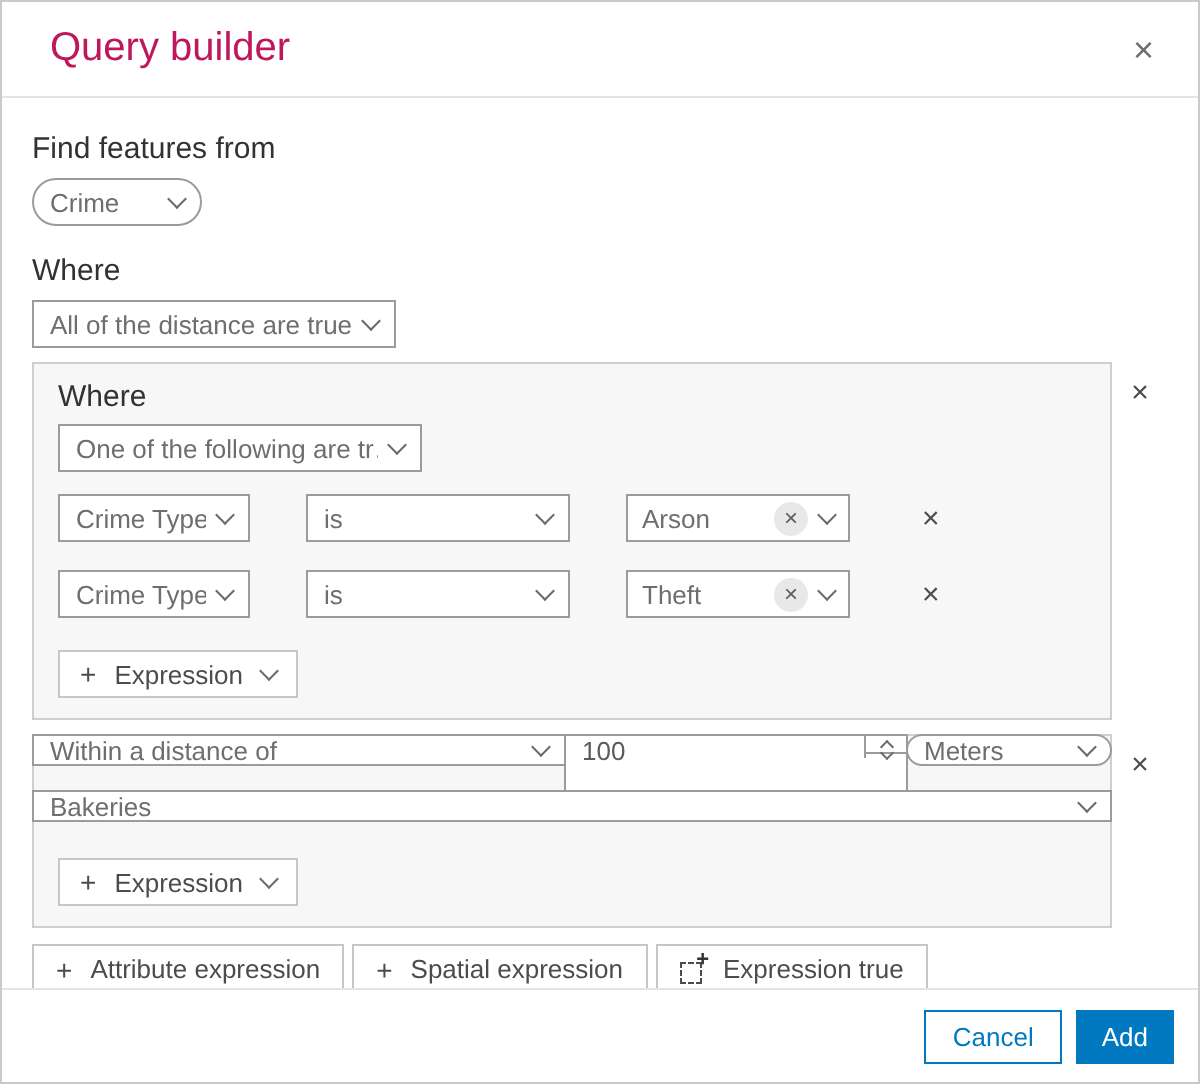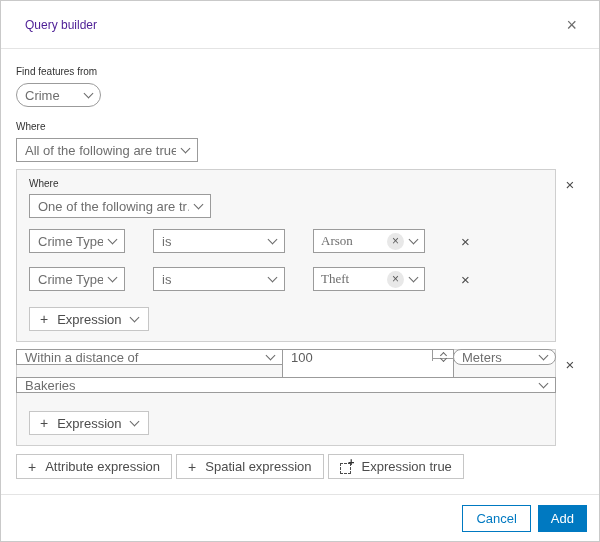--- a/index.html
+++ b/index.html
@@ -3,26 +3,26 @@
 <meta charset="utf-8">
 <style>
   * { box-sizing: border-box; margin: 0; padding: 0; }
   html, body { width: 600px; height: 542px; overflow: hidden; background: #fff; }
   body { font-family: "Liberation Sans", "DejaVu Sans", sans-serif; font-size: 13px; color: #323232; }
 
   .dialog { position: relative; width: 600px; height: 542px; border: 1px solid #c9c9c9; background: #fff; }
 
   
   .header { height: 48px; border-bottom: 1px solid #e4e4e4; display: flex; align-items: center; padding: 0 18px 0 24px; }
-  .title { font-size: 12px; color: #4c1d95; }
+  .title { font-size: 20px; color: #be185d; }
   .close-btn { margin-left: auto; background: none; border: none; cursor: pointer; font-size: 18px; color: #6e6e6e; line-height: 1; padding: 2px 4px; font-family: inherit; }
 
   
   .body { padding: 17px 15px 0 15px; }
-  .lbl { font-size: 10px; color: #323232; margin-bottom: 6px; }
+  .lbl { font-size: 15px; color: #323232; margin-bottom: 6px; }
   .lbl-mt { margin-top: 14px; }
 
   
   .sel { height: 24px; background: #fff; border: 1px solid #9b9b9b; display: flex; align-items: center;
          padding: 0 8px; color: #6e6e6e; cursor: pointer; }
   .sel .sel-label { flex: 1; white-space: nowrap; overflow: hidden; }
   .chev { width: 7px; height: 7px; border-right: 1.4px solid #6a6a6a; border-bottom: 1.4px solid #6a6a6a;
           transform: rotate(45deg); flex: none; margin-top: -3px; margin-left: 6px; }
   .chev-up { transform: rotate(-135deg); margin-top: 3px; }
 
@@ -37,21 +37,21 @@
 
   .g1-inner { padding: 6px 12px 10px 12px; }
   .g1-where { margin-top: 2px; margin-bottom: 5px; }
   .sel-g1-op { width: 182px; margin-top: 2px; }
 
   .expr-row { display: flex; align-items: center; margin-top: 14px; gap: 24px; }
   .expr-row.first { margin-top: 11px; }
   .sel-field { width: 96px; margin-right: 4px; }
   .sel-op { width: 132px; margin-right: 4px; }
   .combo { width: 112px; height: 24px; background: #fff; border: 1px solid #9b9b9b; display: flex; align-items: center; padding: 0 7px; color: #6e6e6e; cursor: pointer; }
-  .combo .combo-label { flex: 1; white-space: nowrap; overflow: hidden; font-family: Liberation Serif, serif; }
+  .combo .combo-label { flex: 1; white-space: nowrap; overflow: hidden; }
   .chip-x { width: 17px; height: 17px; border-radius: 50%; background: #e8e8e8; border: none; color: #5c5c5c;
             font-size: 12px; line-height: 16px; text-align: center; cursor: pointer; flex: none; padding: 0; font-family: inherit; }
   .row-x { margin-left: 10px; }
 
   .add-expr { margin-top: 16px; height: 24px; background: #fff; border: 1px solid #c6c6c6; display: inline-flex;
               align-items: center; padding: 0 10px; color: #4c4c4c; cursor: pointer; font-size: 13px; font-family: inherit; }
   .add-expr .plus { margin-right: 9px; font-size: 14px; color: #4c4c4c; }
   .add-expr .chev { margin-left: 9px; }
 
   
@@ -99,21 +99,21 @@
   <div class="body">
 
     <div class="lbl">Find features from</div>
     <div class="sel sel-crime">
       <span class="sel-label">Crime</span>
       <span class="chev"></span>
     </div>
 
     <div class="lbl lbl-mt">Where</div>
     <div class="sel sel-top-op">
-      <span class="sel-label">All of the following are true</span>
+      <span class="sel-label">All of the distance are true</span>
       <span class="chev"></span>
     </div>
 
     <div class="panel-row">
       <div class="panel">
         <div class="g1-inner">
           <div class="lbl g1-where">Where</div>
           <div class="sel sel-g1-op">
             <span class="sel-label">One of the following are tr…</span>
             <span class="chev"></span>

